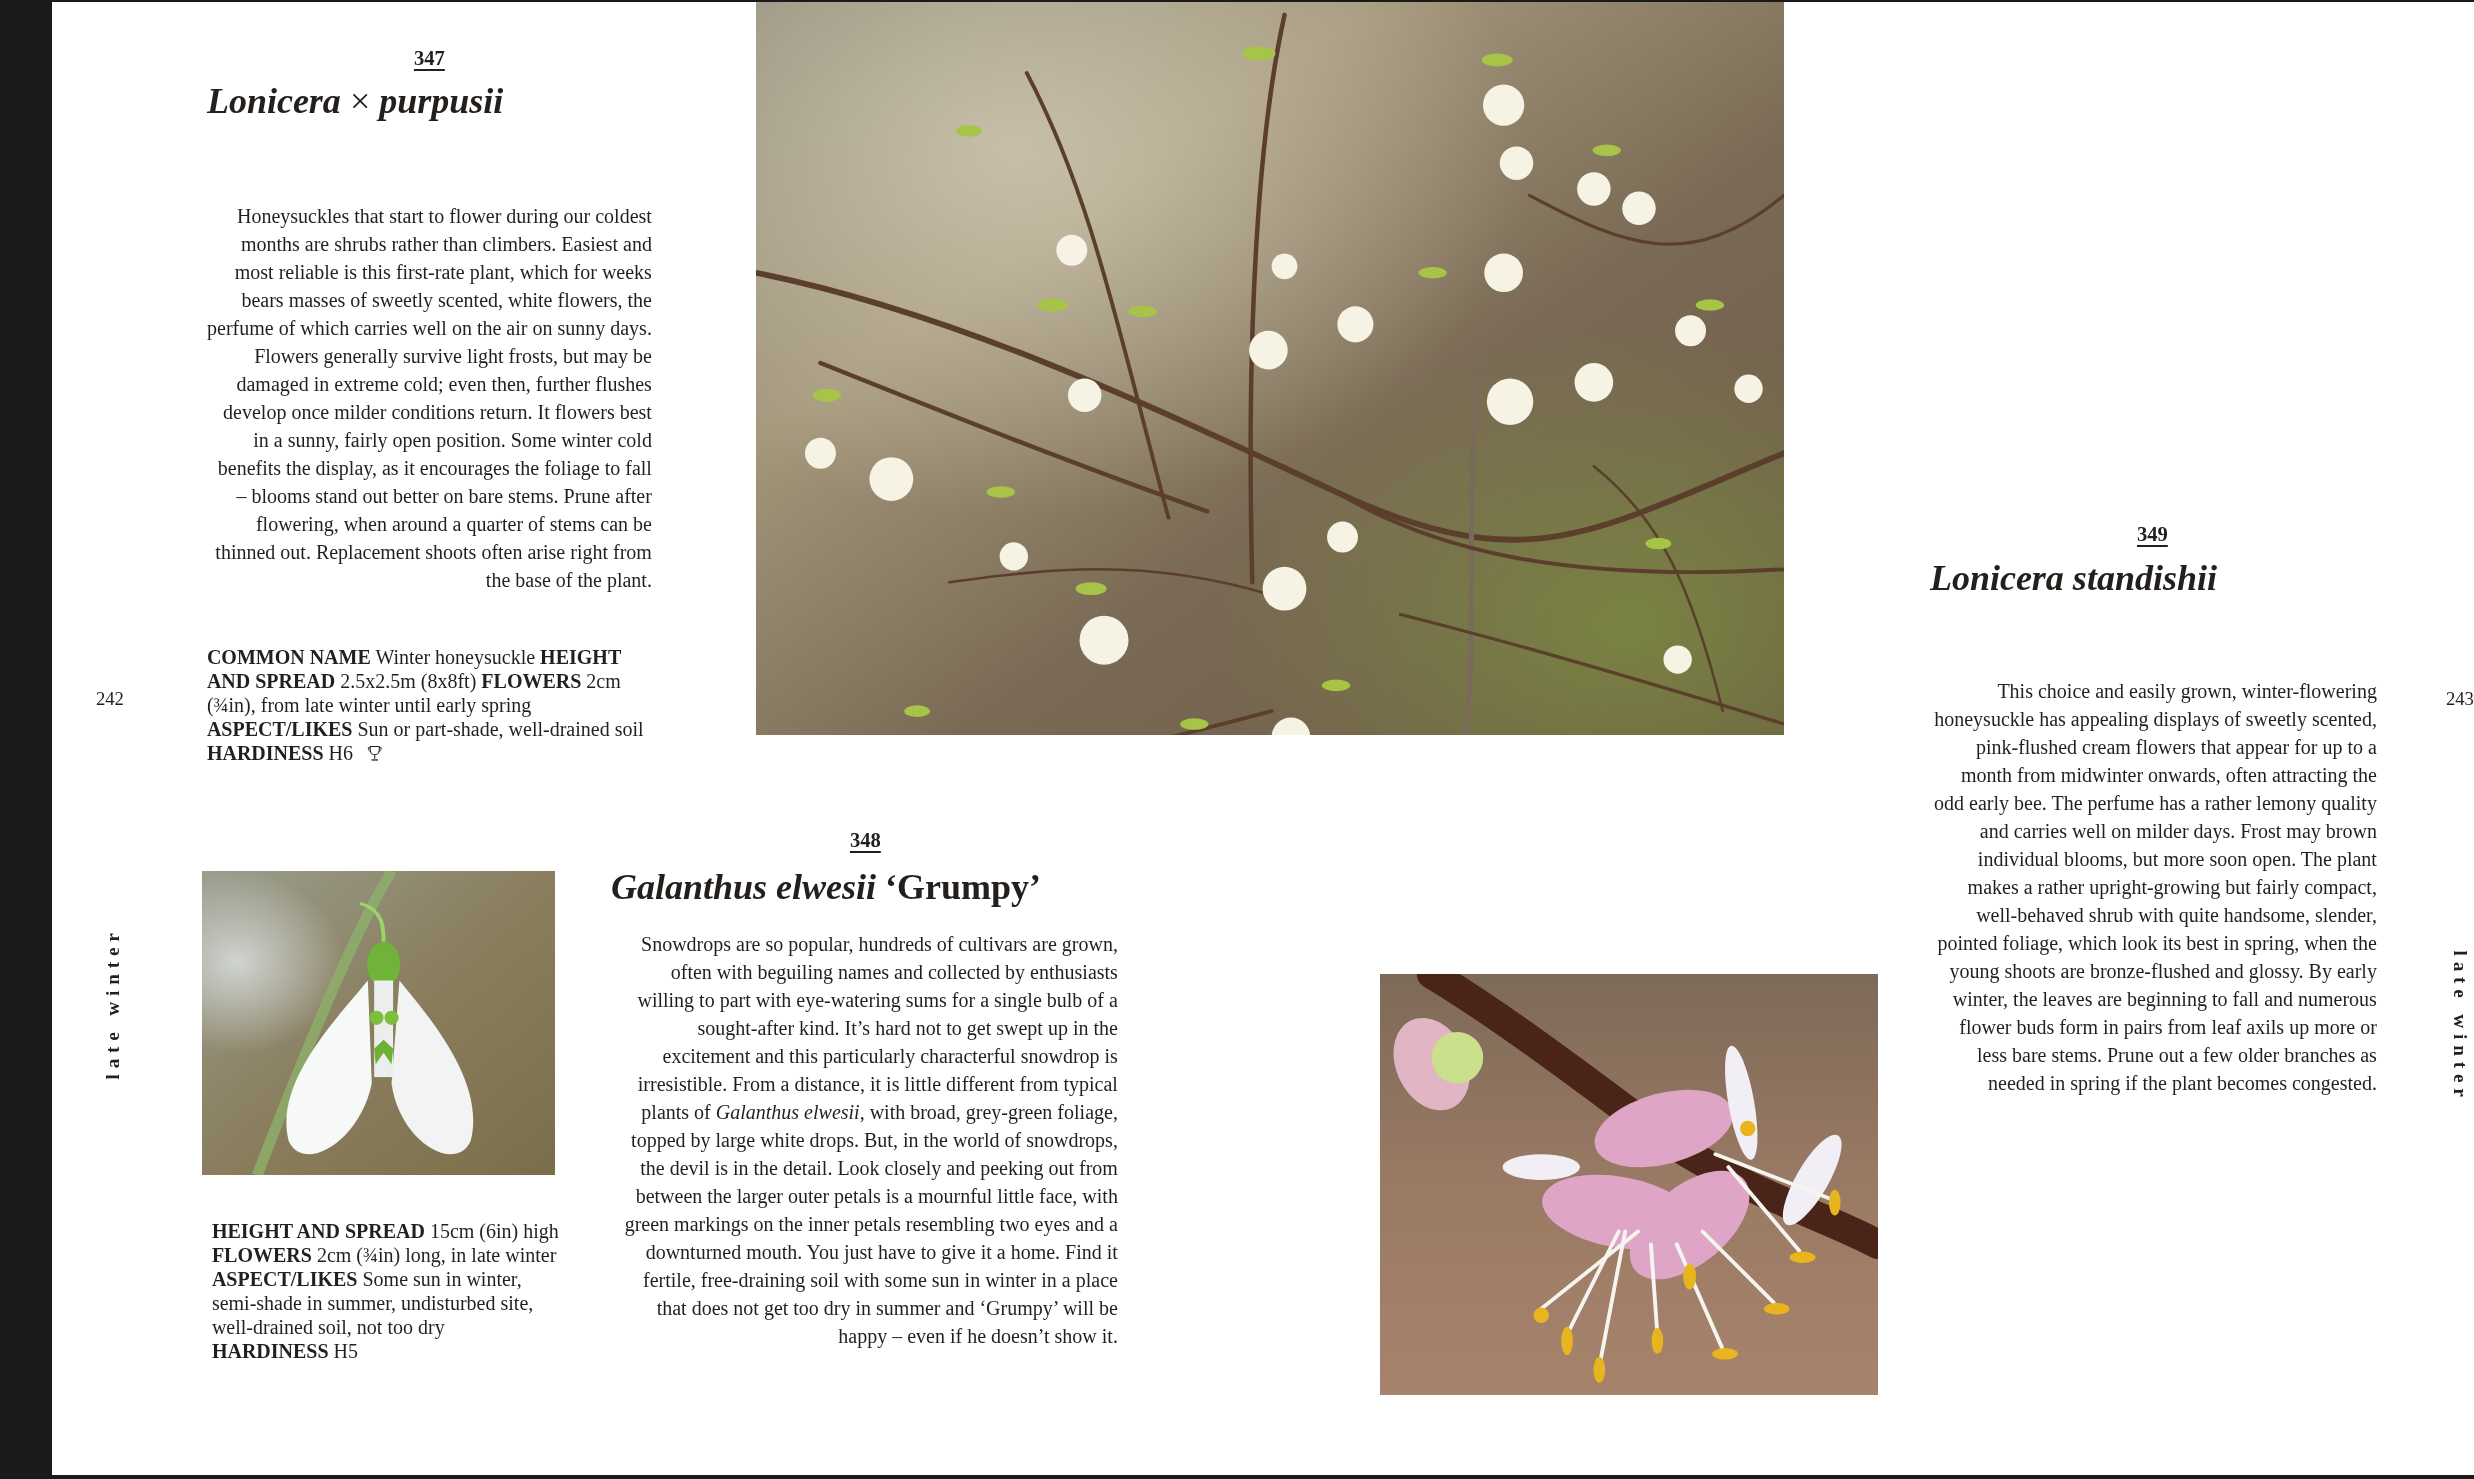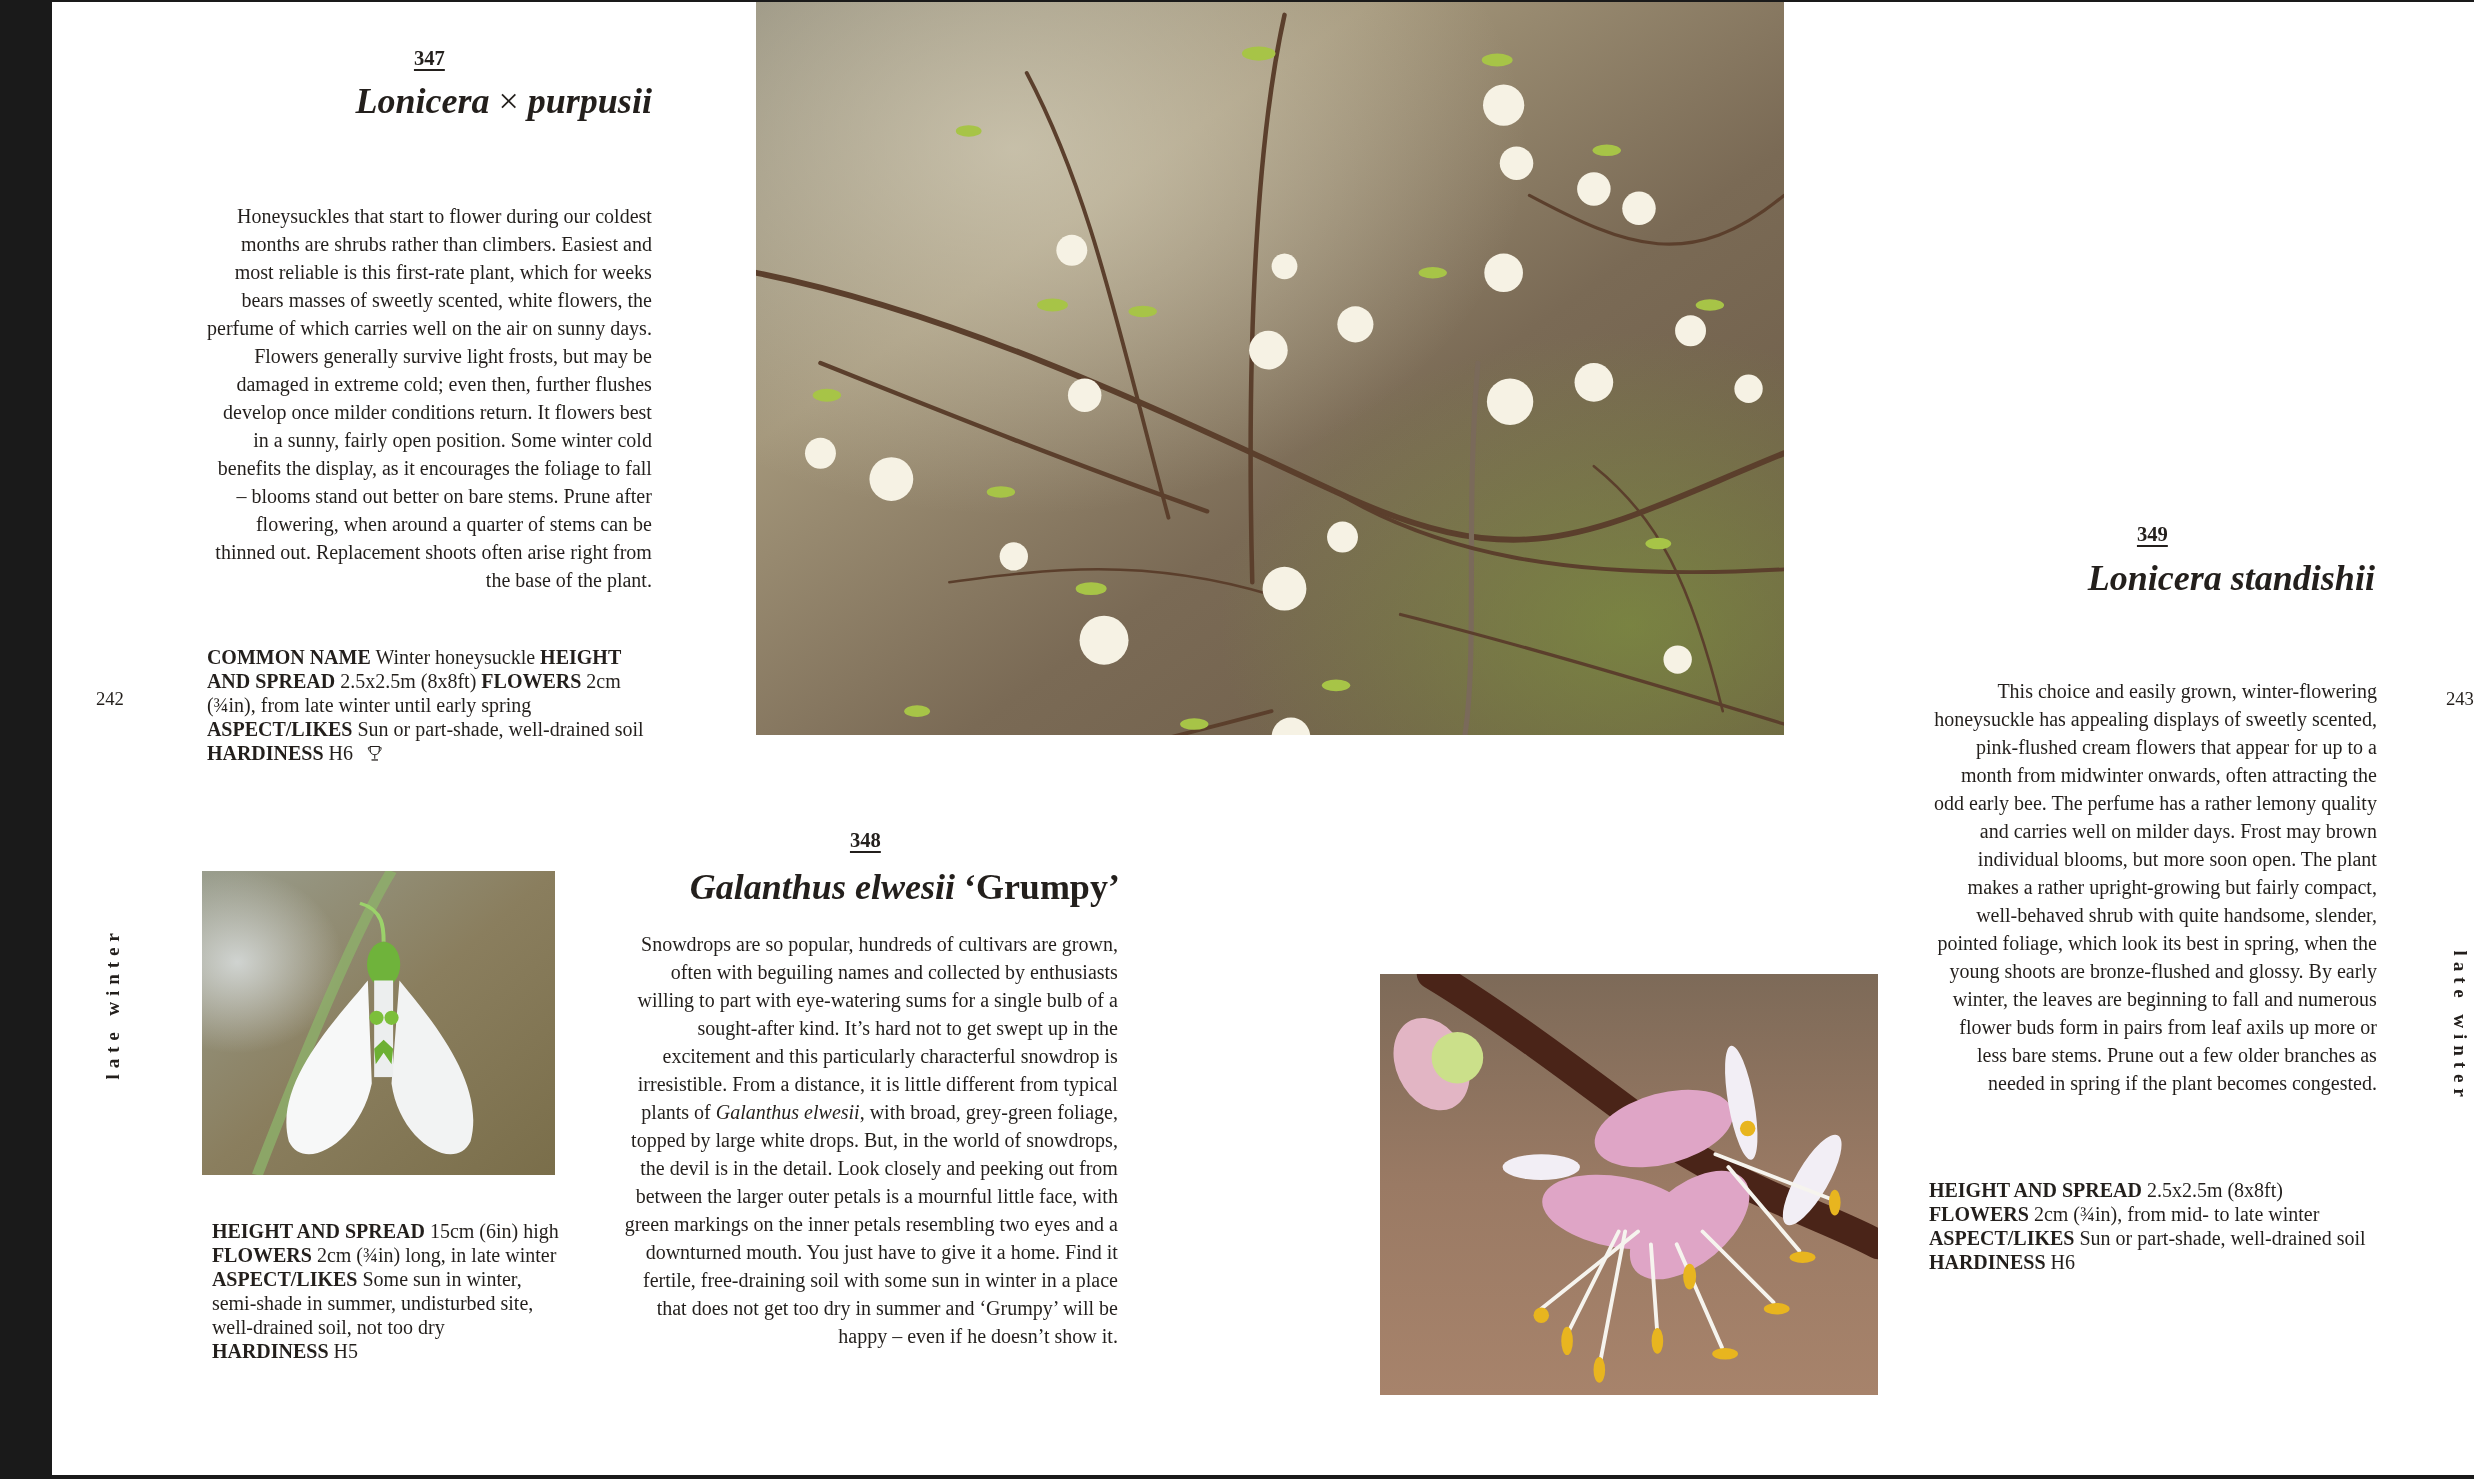--- a/index.html
+++ b/index.html
@@ -14,21 +14,21 @@
     background: #ffffff;
     margin-left: 48px;
   }
   .abs { position: absolute; }
   .entry-num {
     font-size: 20.6px; font-weight: bold; text-decoration: underline;
     text-underline-offset: 3.9px; text-decoration-thickness: 1.9px;
     text-align: center;
   }
   .title {
-    font-size: 36px; line-height: 45px; text-align: right; font-weight: bold;
+    font-size: 36px; line-height: 45px; text-align: left; font-weight: bold;
   }
   .title i { font-weight: bold; }
   .body-text {
     font-size: 20px; line-height: 28px; text-align: right;
   }
   .meta-text {
     font-size: 20px; line-height: 24px;
   }
   .meta-text b { font-weight: bold; }
   .folio { font-size: 18.7px; }
@@ -256,25 +256,15 @@
           <ellipse cx="480" cy="470" rx="10" ry="20"></ellipse>
       </g>
     </svg>
   </div>
 
   <div class="abs entry-num" style="left:1878px; top:521px; width:445px;">349</div>
   <div class="abs title" style="left:1878px; top:554px; width:445px;">
     <div><i>Lonicera standishii</i></div>
   </div>
   <div class="abs body-text" style="left:1877px; top:675px; width:448px;">This choice and easily grown, winter-flowering honeysuckle has appealing displays of sweetly scented, pink-flushed cream flowers that appear for up to a month from midwinter onwards, often attracting the odd early bee. The perfume has a rather lemony quality and carries well on milder days. Frost may brown individual blooms, but more soon open. The plant makes a rather upright-growing but fairly compact, well-behaved shrub with quite handsome, slender, pointed foliage, which look its best in spring, when the young shoots are bronze-flushed and glossy. By early winter, the leaves are beginning to fall and numerous flower buds form in pairs from leaf axils up more or less bare stems. Prune out a few older branches as needed in spring if the plant becomes congested.</div>
-  <div class="abs meta-text" style="left:1877px; top:1176px; width:448px;">
-    <b>HEIGHT AND SPREAD</b>
-    <span>2.5x2.5m (8x8ft)</span>
-    <b>FLOWERS</b>
-    <span>2cm (¾in), from mid- to late winter</span>
-    <b>ASPECT/LIKES</b>
-    <span>Sun or part-shade, well-drained soil</span>
-    <b>HARDINESS</b>
-    <span>H6</span>
-  </div>
 
 </div>
 
 
 </body></html>

